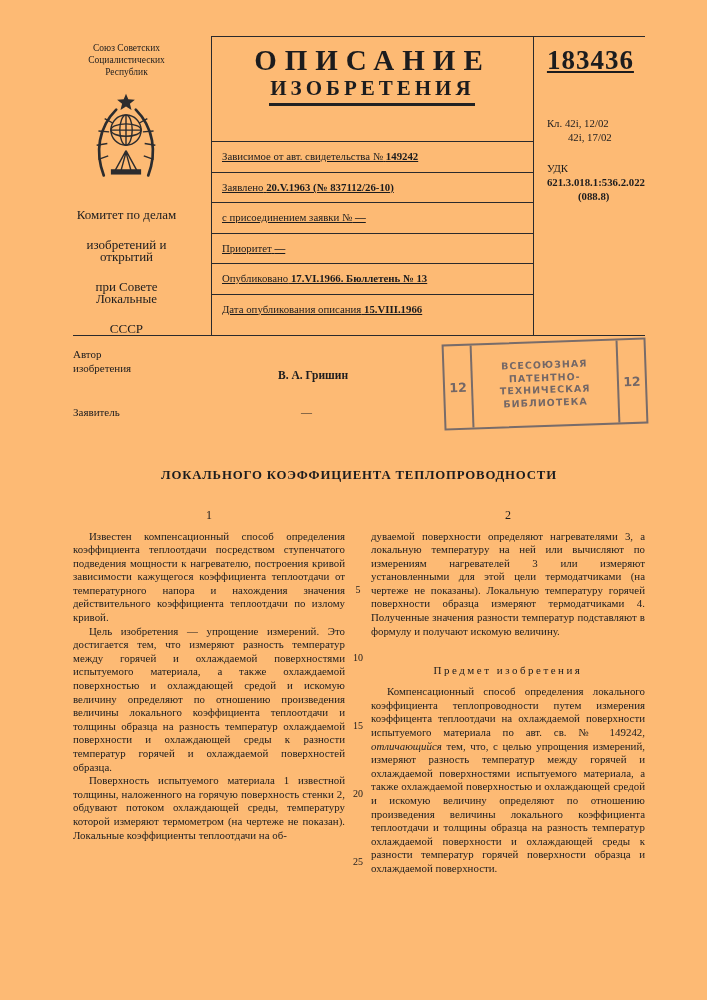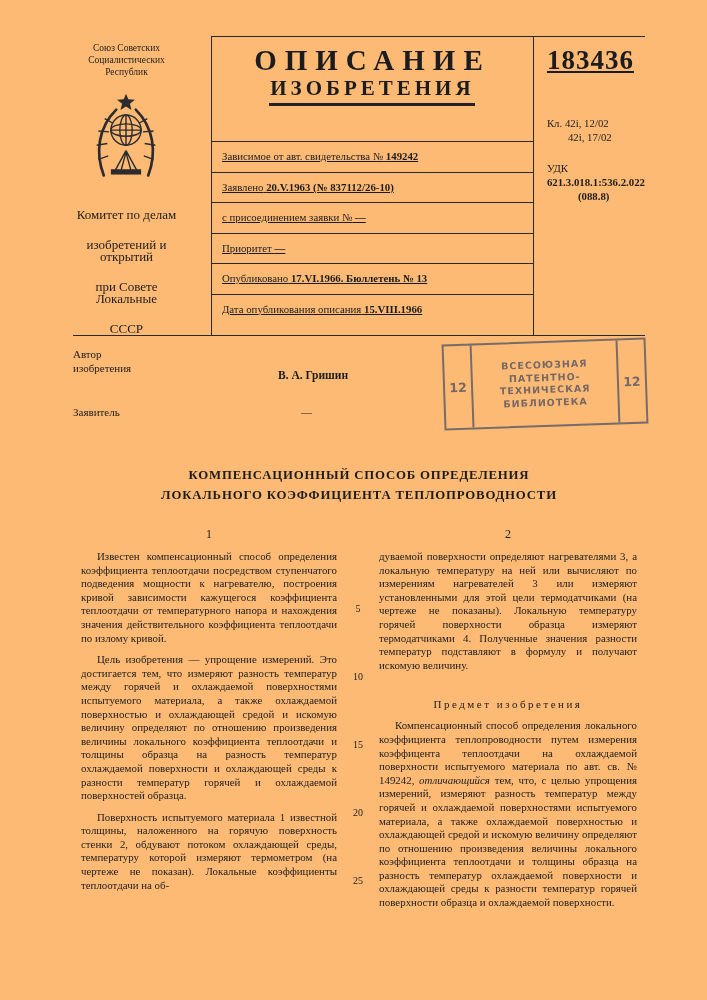--- a/index.html
+++ b/index.html
@@ -61,21 +61,21 @@
   .stamp-line { font-size:9.5px; font-weight:bold; letter-spacing:1px; line-height:12.5px; }
 
   
   .inv-title { margin-top:26px; text-align:center; font-weight:bold; font-size:12.8px; letter-spacing:0.8px; line-height:19.5px; }
 
   
   .cols { display:flex; margin-top:22px; }
   .col { width:272px; }
   .col:last-child { width:274px; }
   .col-h { text-align:center; font-size:12px; margin-bottom:7px; }
-  .para { margin:8px; text-align:justify; text-indent:16px; font-size:10.9px; line-height:13.6px; }
+  .para { margin:0; text-align:justify; text-indent:16px; font-size:10.9px; line-height:13.6px; }
   .plist-cont .para:first-child { text-indent:0; }
   .gutter { width:26px; display:flex; flex-direction:column; align-items:center; padding-top:19px; }
   .gnum { height:68px; display:flex; align-items:flex-end; justify-content:center; font-size:10px; }
   .sec-h { text-align:center; letter-spacing:2.5px; font-size:11px; margin:26px 0 9px; }
 
   svg .ln { fill:none; stroke:#2c2c2e; stroke-width:3; stroke-linecap:round; }
   svg .th { fill:none; stroke:#2c2c2e; stroke-width:1.6; }
 </style>
 </head>
 <body>
@@ -180,21 +180,20 @@
             <div class="stamp-line">ВСЕСОЮЗНАЯ</div>
             <div class="stamp-line">ПАТЕНТНО-</div>
             <div class="stamp-line">ТЕХНИЧЕСКАЯ</div>
             <div class="stamp-line">БИБЛИОТЕКА</div>
           </div>
         <div class="stamp-num stamp-num-right">12</div>
       </div>
     </div>
 
     <div class="inv-title">
-      <div>КОМПЕНСАЦИОННЫЙ СПОСОБ ОПРЕДЕЛЕНИЯ</div>
       <div>ЛОКАЛЬНОГО КОЭФФИЦИЕНТА ТЕПЛОПРОВОДНОСТИ</div>
     </div>
 
     <div class="cols">
       <div class="col">
         <div class="col-h">1</div>
         <div>
             <p class="para">Известен компенсационный способ определения коэффициента теплоотдачи посредством ступенчатого подведения мощности к нагревателю, построения кривой зависимости кажущегося коэффициента теплоотдачи от температурного напора и нахождения значения действительного коэффициента теплоотдачи по излому кривой.</p>
             <p class="para">Цель изобретения — упрощение измерений. Это достигается тем, что измеряют разность температур между горячей и охлаждаемой поверхностями испытуемого материала, а также охлаждаемой поверхностью и охлаждающей средой и искомую величину определяют по отношению произведения величины локального коэффициента теплоотдачи и толщины образца на разность температур охлаждаемой поверхности и охлаждающей среды к разности температур горячей и охлаждаемой поверхностей образца.</p>
             <p class="para">Поверхность испытуемого материала 1 известной толщины, наложенного на горячую поверхность стенки 2, обдувают потоком охлаждающей среды, температуру которой измеряют термометром (на чертеже не показан). Локальные коэффициенты теплоотдачи на об-</p>

